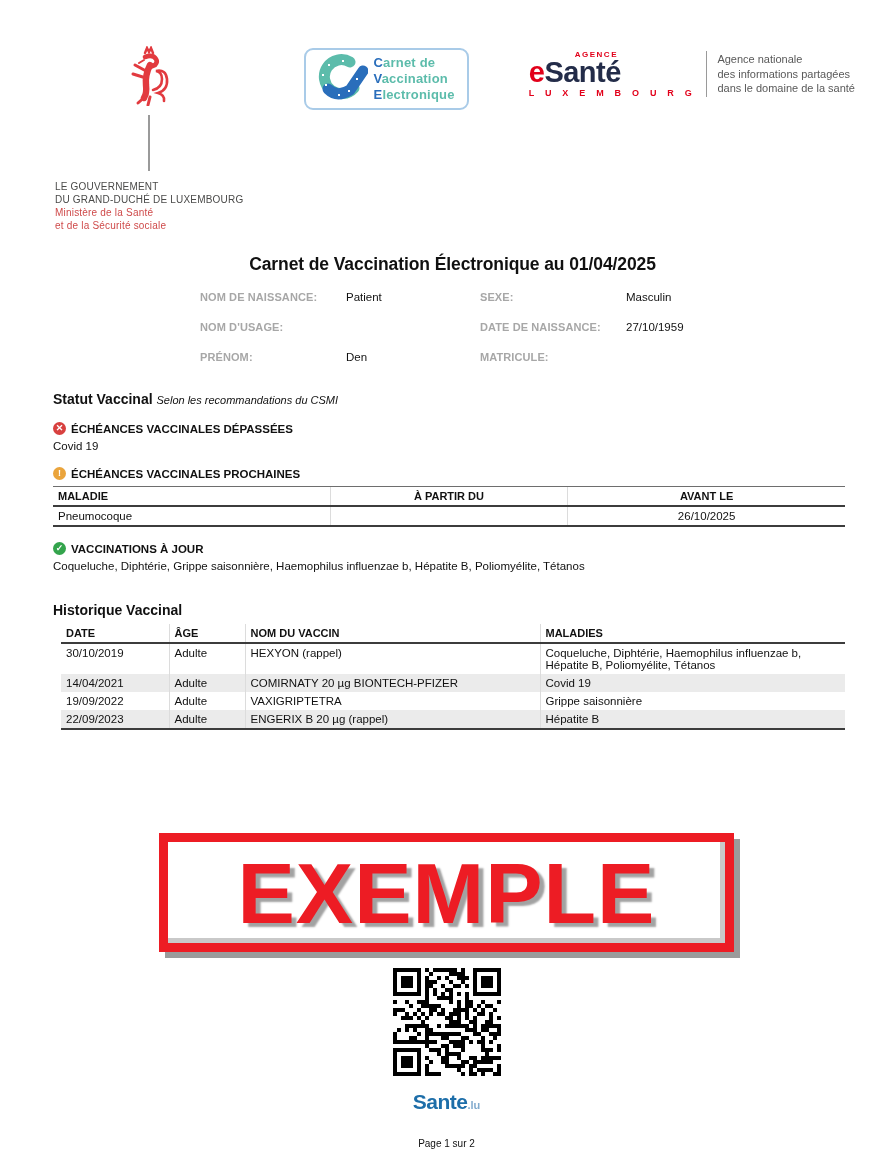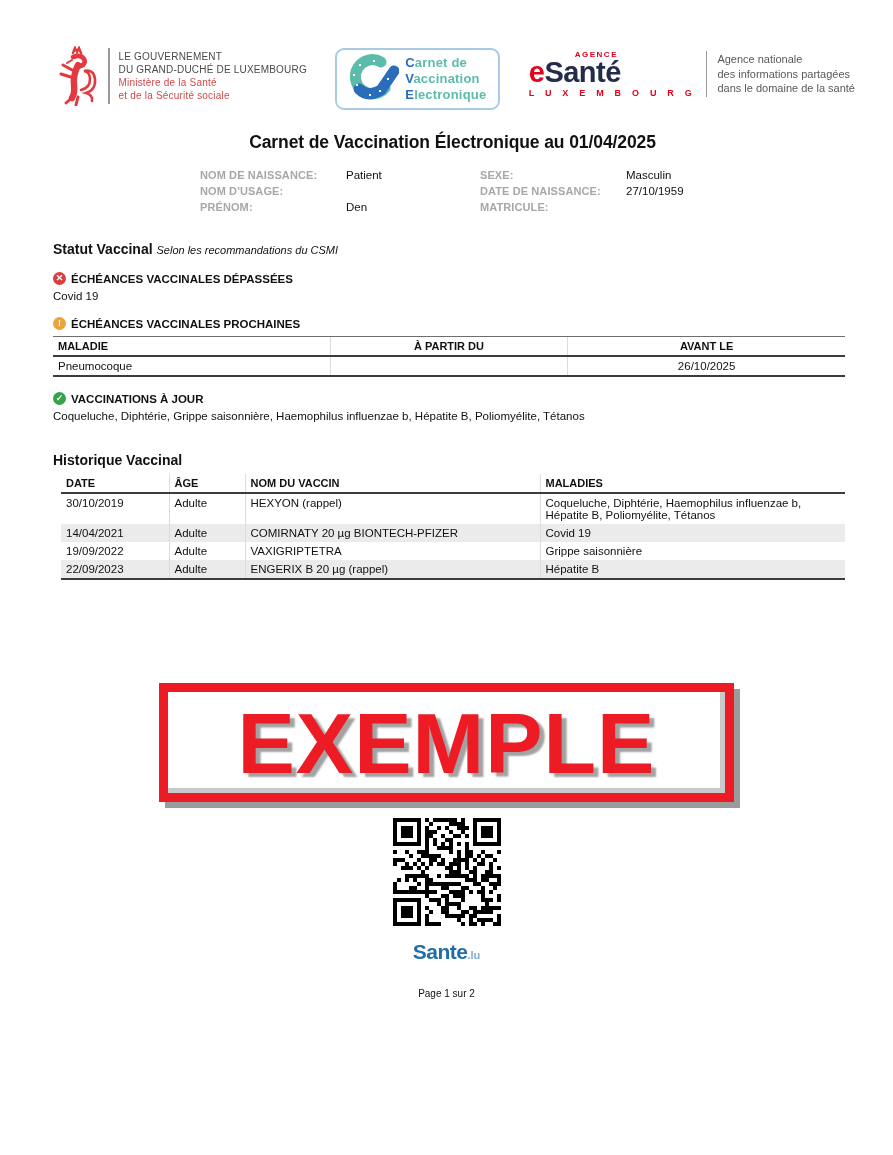--- a/index.html
+++ b/index.html
@@ -4,41 +4,41 @@
 <style>
   * { margin:0; padding:0; box-sizing:border-box; }
   html,body { background:#fff; }
   .page {
     width:893px; height:1155px; margin:0 auto; background:#fff; position:relative;
     font-family:"Liberation Sans", sans-serif; color:#111; overflow:hidden;
   }
 
   
   .logos { display:flex; justify-content:space-between; align-items:flex-start; padding:46px 38px 0 55px; }
-  .gov { display:flex; align-items:center; gap:9px; }
+  .gov { display:flex; align-items:center; gap:9px;flex-direction:column; }
   .gov-divider { width:1.5px; height:56px; background:#9a9a9a; }
   .gov-text { font-size:10px; line-height:13px; color:#4a4a49; letter-spacing:.2px; }
   .gov-text .red { color:#cf4a4a; }
   .cve-box { border:2px solid #a9cbe8; border-radius:9px; padding:4px 12px 4px 6px; display:flex; align-items:center; gap:6px; margin-top:2px; }
   .cve-text { font-size:13px; font-weight:bold; line-height:16px; color:#5cbcab; letter-spacing:.2px; }
   .cve-text .cap { color:#2a6ebb; }
   .esante { display:flex; align-items:center; gap:10px; margin-top:4px; }
   .esante-left { text-align:left; position:relative; padding-top:8px; }
   .esante-agence { position:absolute; top:0; left:46px; font-size:8px; font-weight:bold; color:#e2001a; letter-spacing:1.5px; }
   .esante-word { font-size:29px; font-weight:bold; letter-spacing:-.5px; line-height:28px; }
   .esante-word .e { color:#e2001a; }
   .esante-word .s { color:#232c49; }
   .esante-lux { font-size:9px; font-weight:bold; color:#e2001a; letter-spacing:4.2px; margin-top:2px; }
   .esante-divider { width:1.5px; height:46px; background:#9a9a9a; }
   .esante-tag { font-size:11px; line-height:14.5px; color:#595959; }
 
   
   .doc-title { text-align:center; font-size:17.5px; font-weight:bold; margin-top:22px; letter-spacing:-.1px;padding-left:12px; }
   .patient { display:flex; margin:16px 0 0 200px; font-size:11.5px; }
-  .pcol { display:grid; grid-template-columns:146px auto; row-gap:4px; align-content:start; }
+  .pcol { display:grid; grid-template-columns:146px auto; row-gap:18px; align-content:start; }
   .pcol.left { width:280px; }
   .plabel { color:#a7a7a7; font-weight:bold; font-size:11px; letter-spacing:.1px; }
   .pvalue { color:#111; }
 
   
   .content { margin:0 48px 0 53px; }
   .sec-title { font-size:14px; font-weight:bold; margin-top:28px; }
   .sec-title .sub { font-size:11px; font-weight:normal; font-style:italic; letter-spacing:0; }
   .status-line { display:flex; align-items:center; gap:5px; margin-top:15px; font-weight:bold; font-size:11.5px; }
   .badge { width:13px; height:13px; border-radius:50%; color:#fff; font-size:9px; line-height:13.5px;

